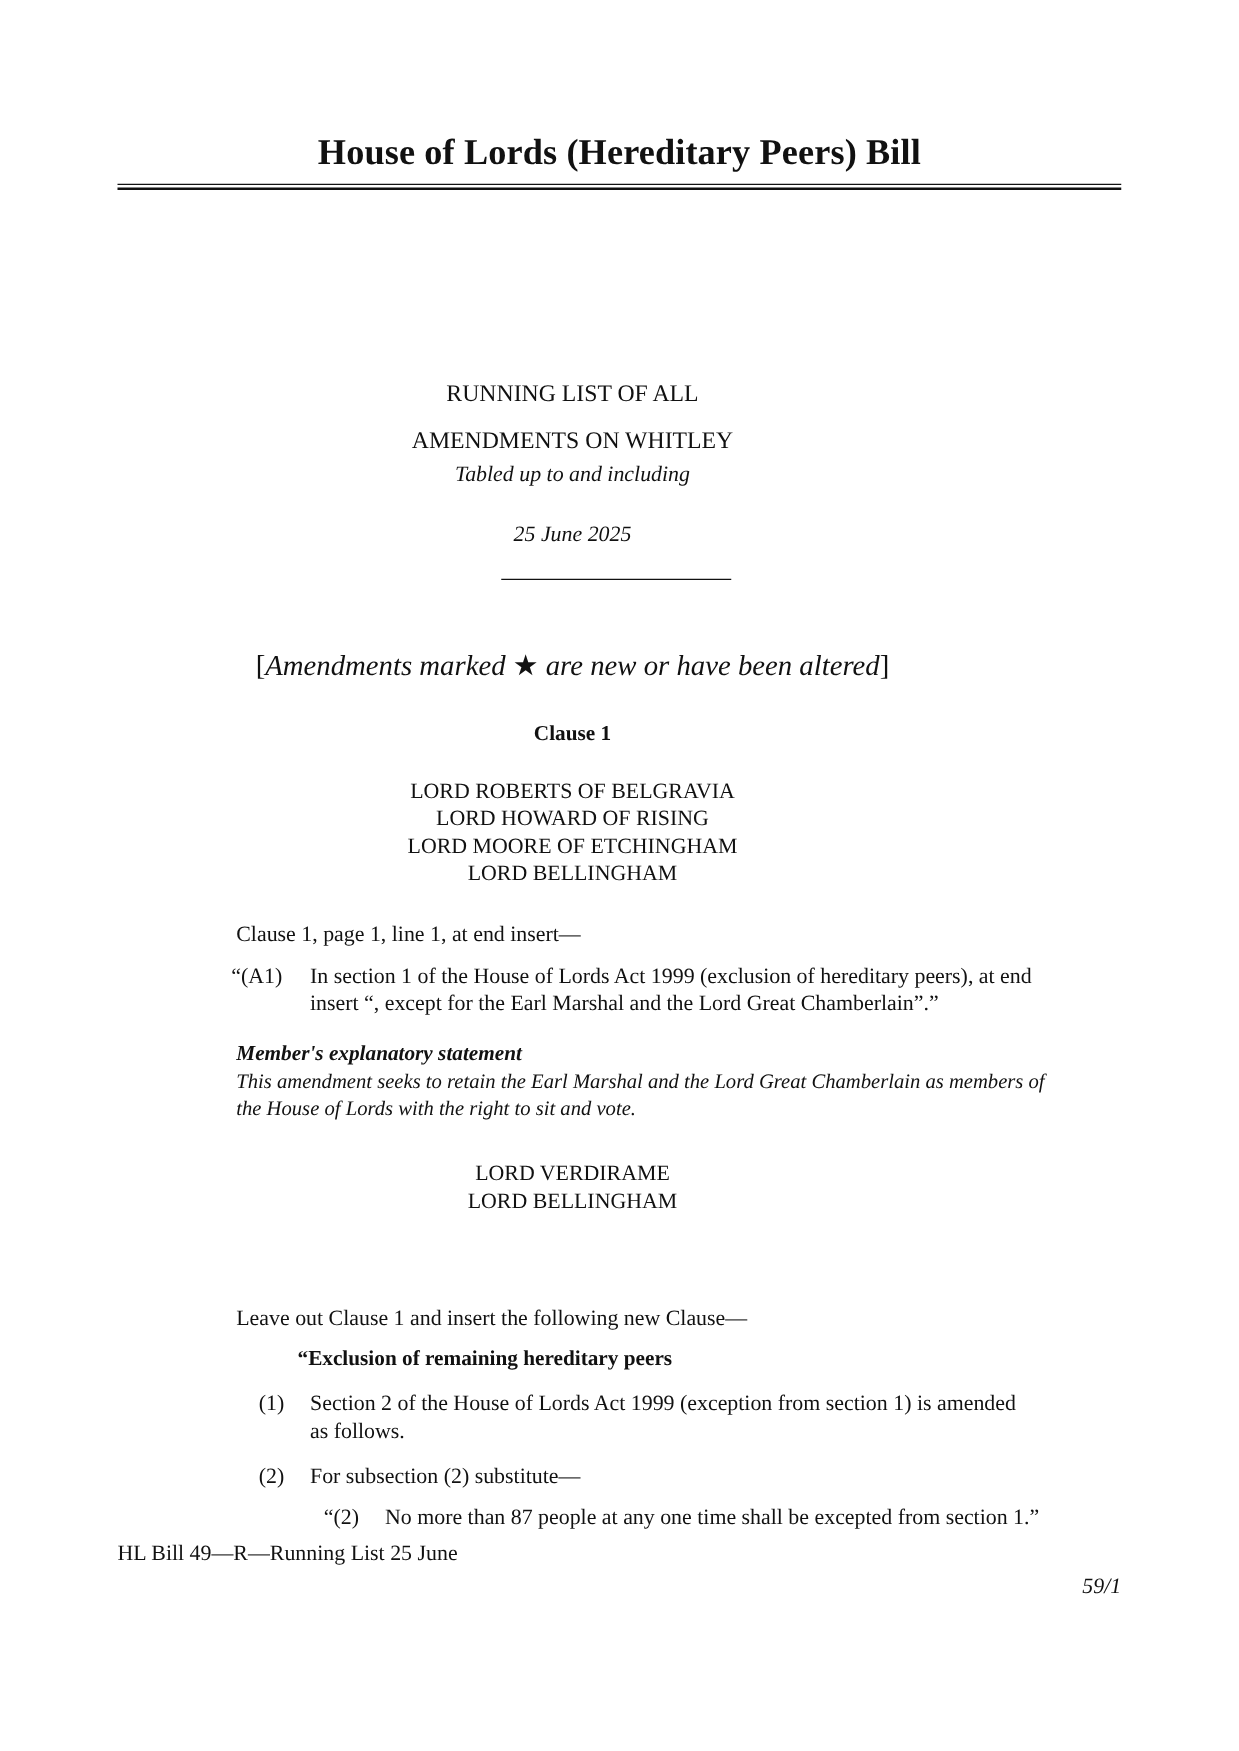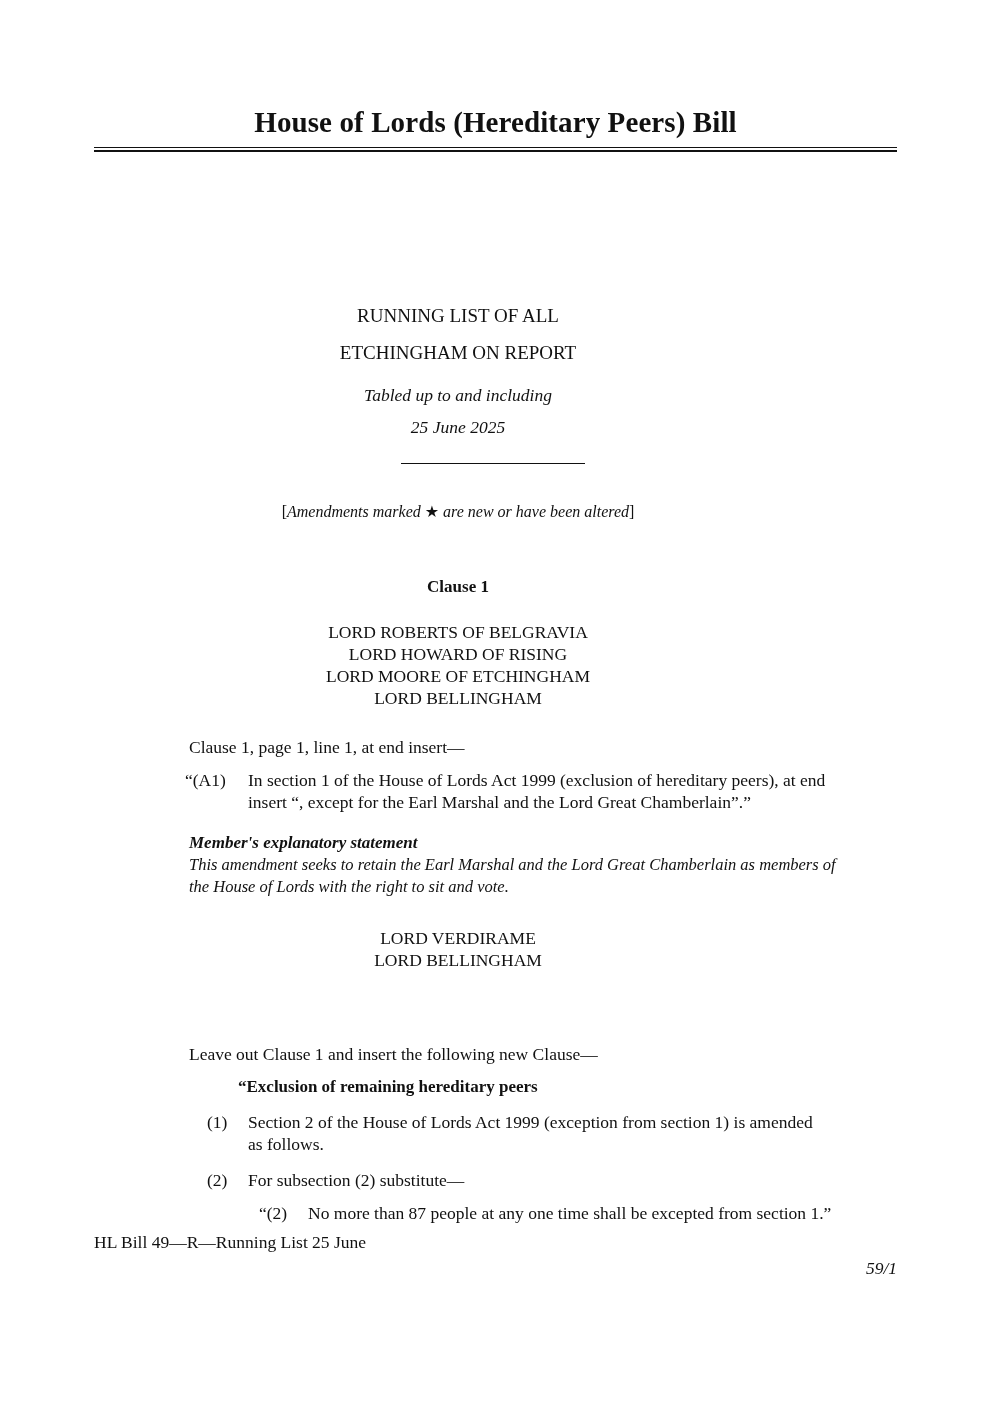--- a/index.html
+++ b/index.html
@@ -12,41 +12,41 @@
     .title {
       left: 94px; width: 803px; top: 106px; text-align: center;
       font-size: 29px; font-weight: bold; letter-spacing: 0.1px;
     }
     .rule-thin { left: 94px; width: 803px; top: 147px; height: 0; border-top: 1px solid #111; }
     .rule-thick { left: 94px; width: 803px; top: 150px; height: 0; border-top: 2.5px solid #111; }
     .center { left: 0; width: 916px; text-align: center; }
     .caps { font-size: 19px; }
     .it { font-style: italic; font-size: 17.5px; }
     .short-rule { left: 401px; width: 184px; top: 463px; border-top: 1px solid #111; height: 0; }
-    .note { font-size: 16px; }
+    .note { font-size: 23px; margin-top: 17px; }
     .note i { font-style: italic; }
     .clause-head { font-weight: bold; font-size: 17px; }
     .names { font-size: 17.5px; line-height: 22px; }
     .body-text { font-size: 17.5px; line-height: 22px; }
     .expl-head { font-weight: bold; font-style: italic; font-size: 17px; }
     .expl-body { font-style: italic; font-size: 16.5px; line-height: 22px; }
     .footer { font-size: 17.5px; }
   </style>
 </head>
 <body>
 
 <div>
 
   <div class="abs title">House of Lords (Hereditary Peers) Bill</div>
   <div class="abs rule-thin"></div>
   <div class="abs rule-thick"></div>
 
   <div class="abs center caps" style="top:305px;">RUNNING LIST OF ALL</div>
-  <div class="abs center caps" style="top:342px;">ETCHINGHAM ON REPORT</div>
-  <div class="abs center it" style="top:385px;">Tabled up to and including</div>
+  <div class="abs center caps" style="top:342px;">AMENDMENTS ON WHITLEY</div>
+  <div class="abs center it" style="top:369px;">Tabled up to and including</div>
   <div class="abs center it" style="top:417px;">25 June 2025</div>
   <div class="abs short-rule"></div>
 
   <div class="abs center note" style="top:502px;">
     <span>[</span><i>Amendments marked </i><span>★</span><i> are new or have been altered</i><span>]</span>
   </div>
 
   <div class="abs center clause-head" style="top:577px;">Clause 1</div>
 
   <div class="abs center names" style="top:621px;">

